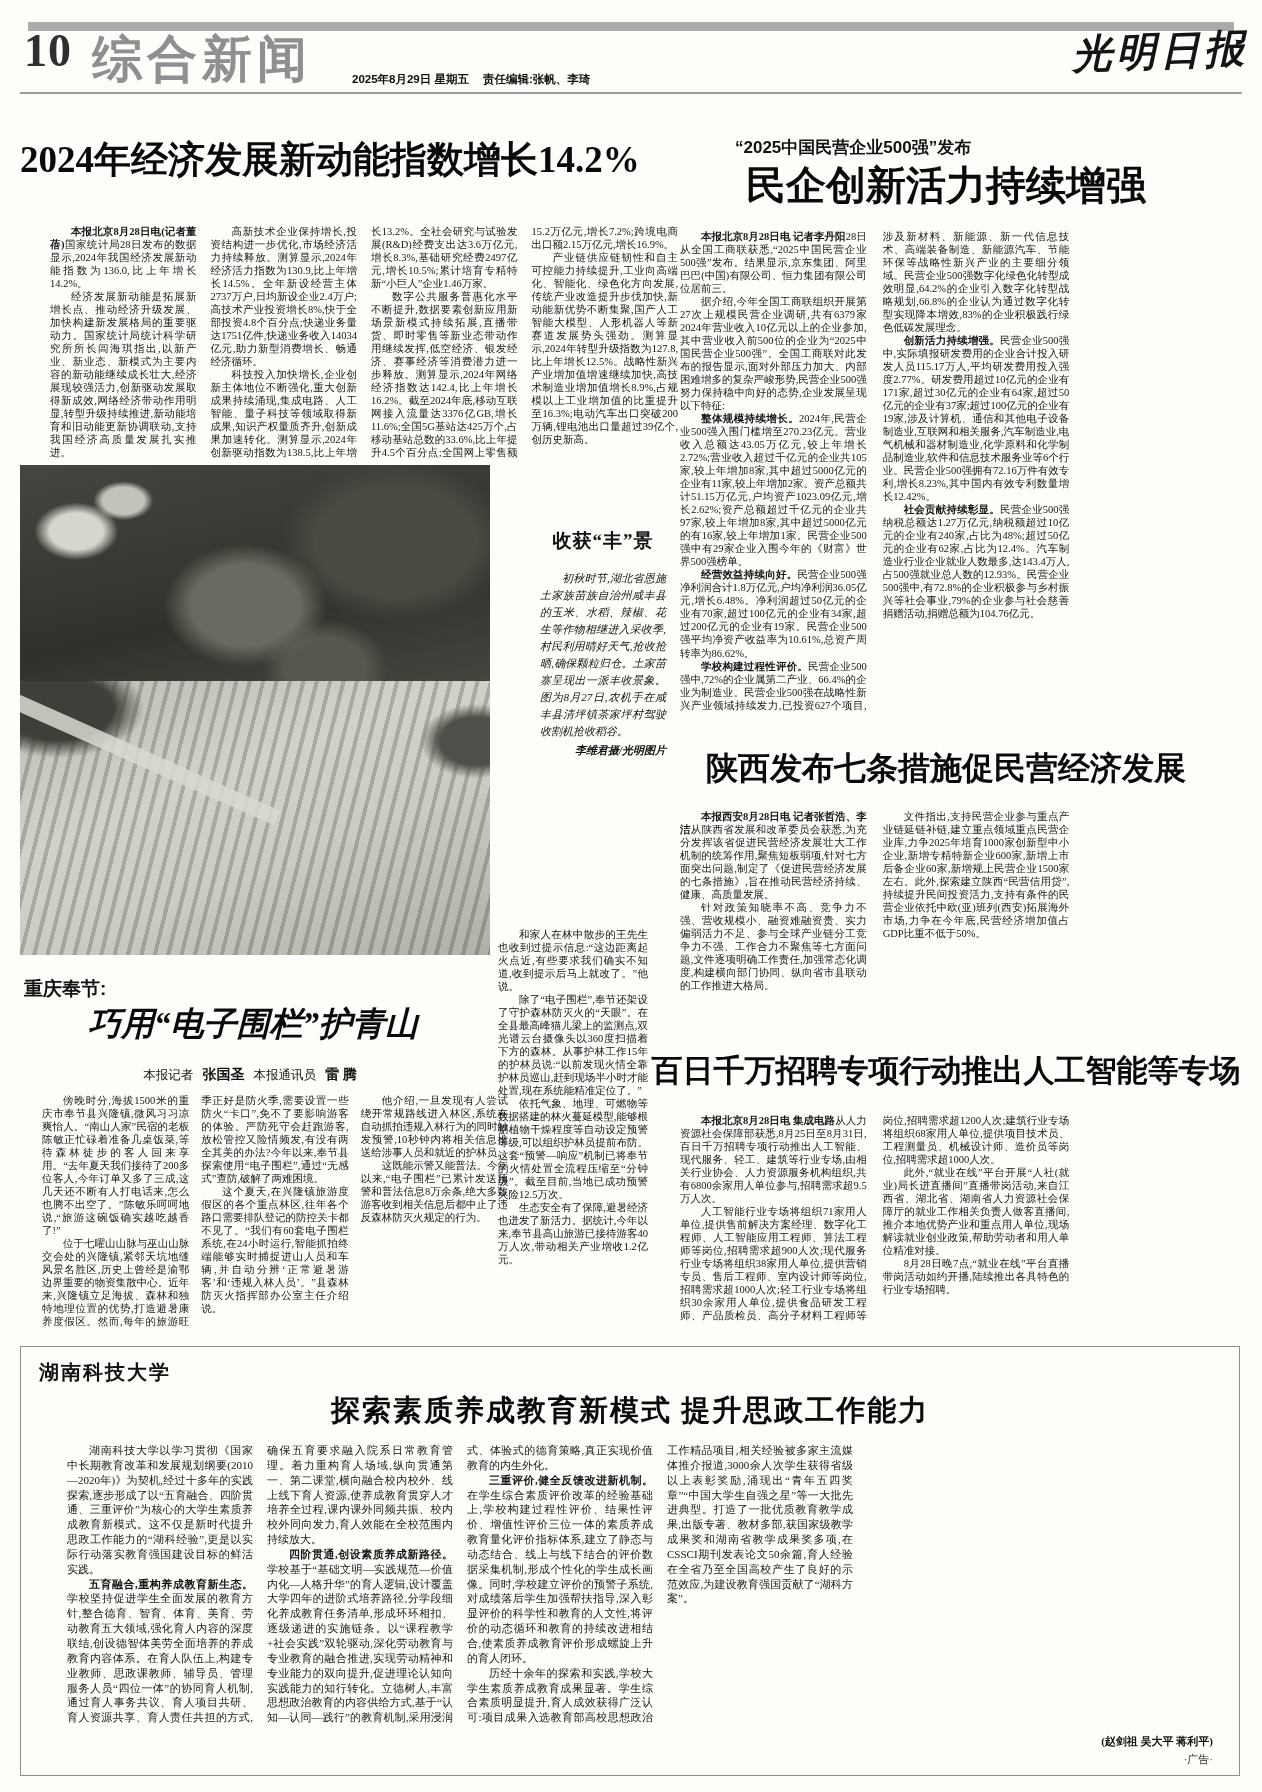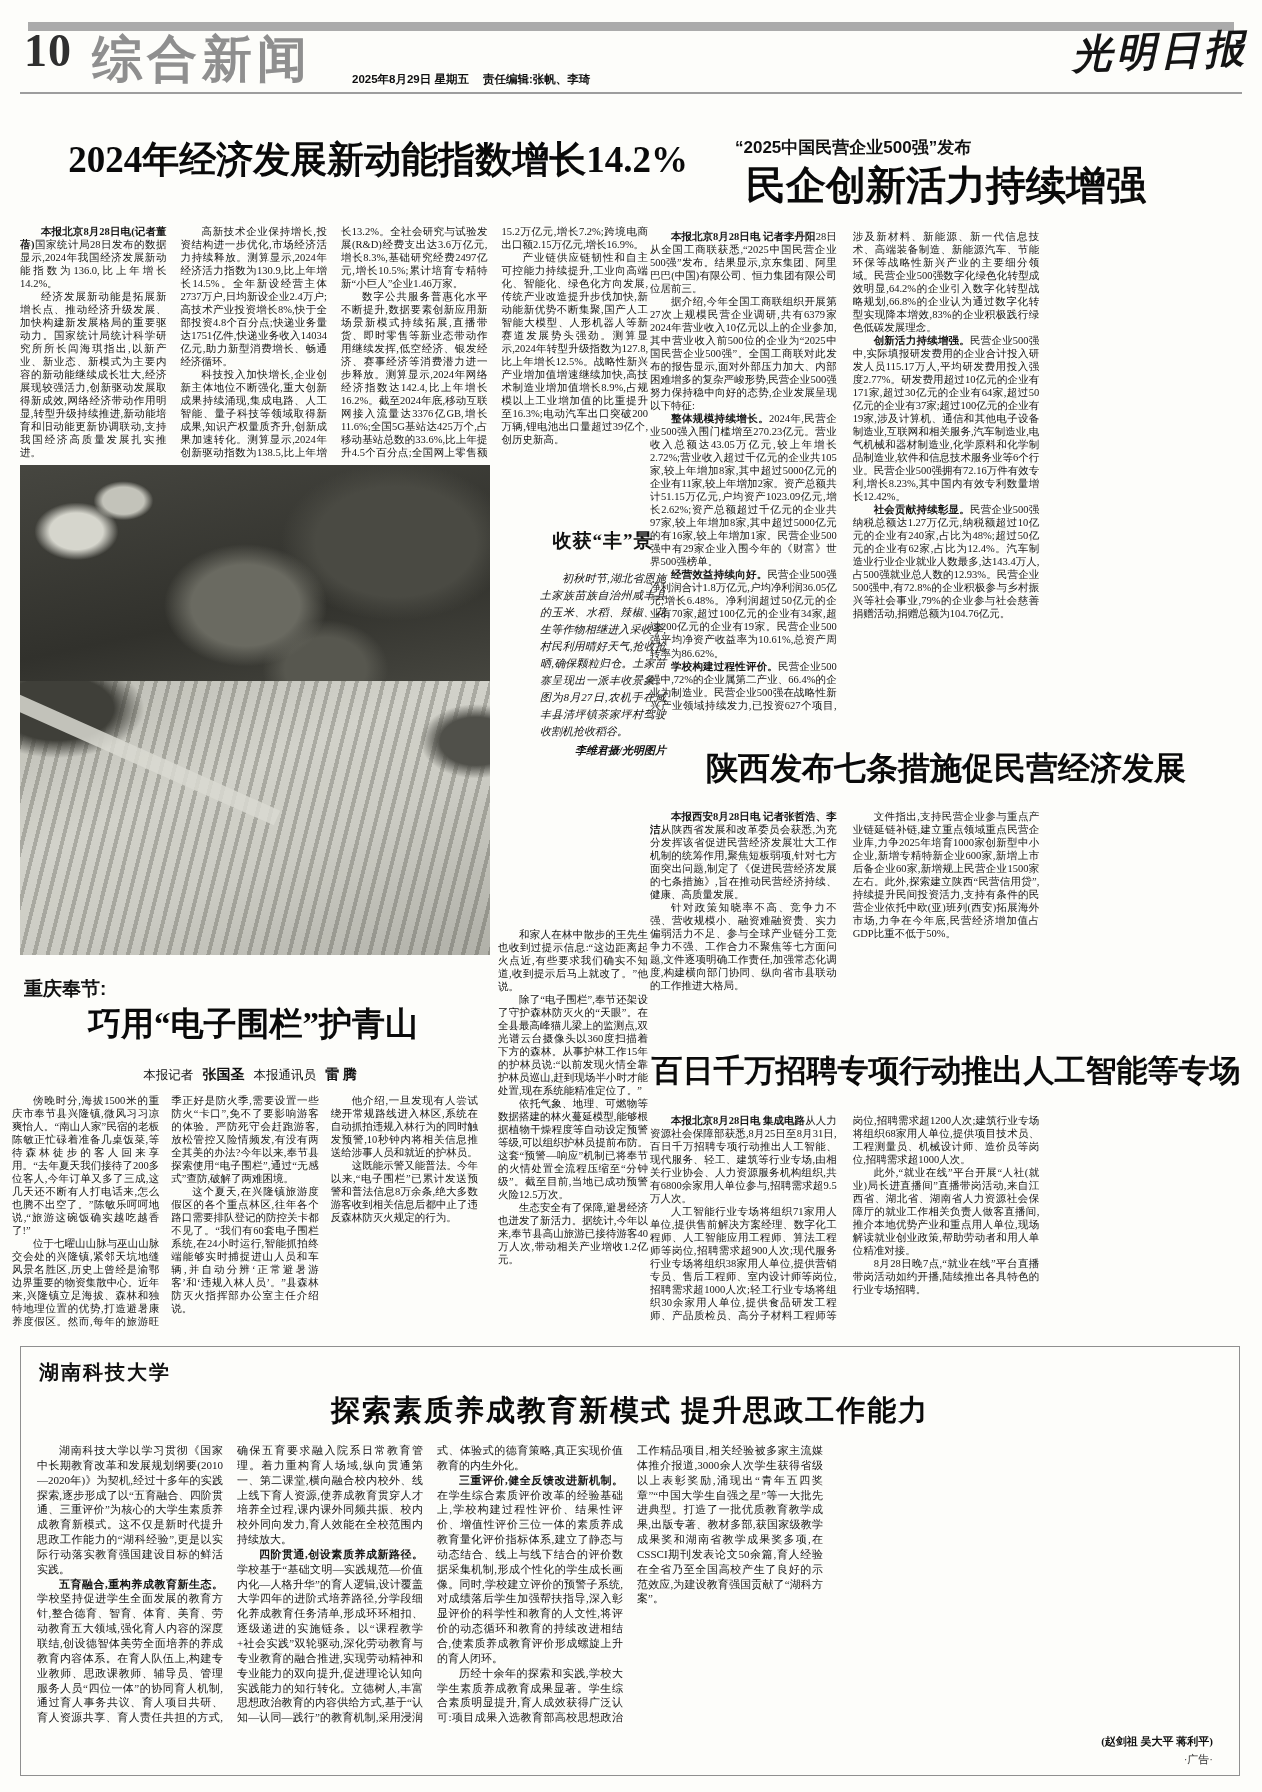--- a/index.html
+++ b/index.html
@@ -14,27 +14,27 @@
            font-family:"Liberation Sans","DejaVu Sans",sans-serif;}
   .dateline{left:352px;top:72px;font-size:11.5px;font-weight:bold;color:#0d0d0d;
             font-family:"Liberation Sans","DejaVu Sans",sans-serif;}
   .dateline span{margin-right:14px;}
   .masthead{left:1062px;top:30px;width:186px;font-size:40px;font-weight:900;font-style:italic;
             letter-spacing:4px;color:#141414;transform:rotate(-2deg);line-height:1.1;text-align:right;}
   .headrule{left:20px;top:92px;width:1222px;height:2px;background:#9d9d9d;}
 
   
   .body-cols{column-gap:14px;column-fill:auto;overflow:hidden;text-align:justify;
-             font-size:10.5px;line-height:1.24;color:#151515;}
+             font-size:10.5px;line-height:1.24;color:#151515;margin-left:30px;}
   .body-cols p{margin:0;text-indent:2em;}
   .body-cols b{font-weight:bold;}
   h1,h2,h3{margin:0;font-weight:900;color:#0a0a0a;}
 
   
-  .a1-title{left:20px;top:138px;width:668px;font-size:37px;text-align:right;letter-spacing:0;line-height:1.2;}
+  .a1-title{left:20px;top:138px;width:668px;font-size:37px;text-align:left;letter-spacing:0;line-height:1.2;}
   .a1-body{left:20px;top:225px;width:628px;height:238px;column-count:4;}
 
   
   .a2-kicker{left:735px;top:136px;font-size:17px;font-weight:bold;
              font-family:"Liberation Sans","DejaVu Sans",sans-serif;}
   .a2-title{left:650px;top:162px;width:592px;font-size:40px;text-align:center;line-height:1.2;}
   .a2-body{left:650px;top:230px;width:592px;height:492px;column-count:3;column-gap:16px;}
 
   
   .photo{left:20px;top:465px;width:470px;height:490px;background:#8d8d85;overflow:hidden;}
@@ -61,21 +61,21 @@
   .cap-text .lead-indent{text-indent:2em;display:block;}
   .cap-credit{display:block;font-weight:bold;text-align:right;margin-top:2px;font-style:italic;}
 
   
   .sx-title{left:650px;top:748px;width:592px;font-size:32px;text-align:center;line-height:1.25;}
   .sx-body{left:650px;top:810px;width:592px;height:188px;column-count:3;column-gap:16px;}
 
   
   .cq-kicker{left:24px;top:976px;font-size:19px;font-weight:bold;
              font-family:"Liberation Sans","DejaVu Sans",sans-serif;}
-  .cq-title{left:20px;top:1004px;width:466px;font-size:33px;text-align:center;line-height:1.25;}
+  .cq-title{left:20px;top:1004px;width:466px;font-size:33px;text-align:center;line-height:1.25;font-style:italic;}
   .cq-byline{left:20px;top:1066px;width:466px;font-size:12.5px;text-align:center;}
   .cq-byline b{font-size:14px;margin:0 6px;}
   .cq-body{left:12px;top:1094px;width:466px;height:236px;column-count:3;column-gap:12px;}
   .cq-side{left:498px;top:928px;width:150px;height:402px;overflow:hidden;text-align:justify;
            font-size:10.5px;line-height:1.24;}
   .cq-side p{margin:0;text-indent:2em;}
 
   
   .rc-title{left:650px;top:1052px;width:592px;font-size:31px;text-align:center;line-height:1.25;}
   .rc-body{left:650px;top:1114px;width:592px;height:218px;column-count:3;column-gap:16px;}

